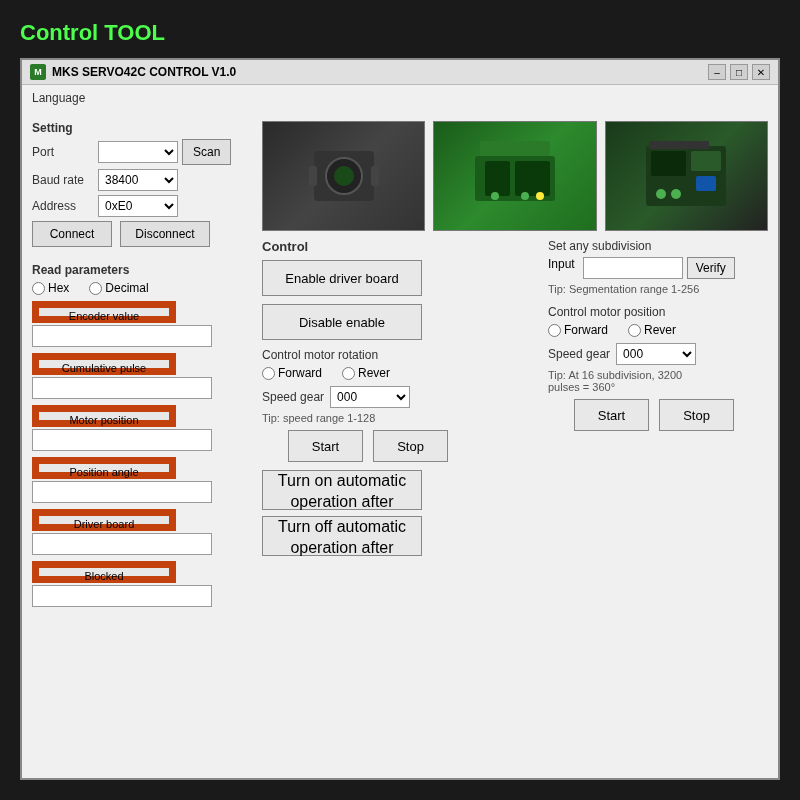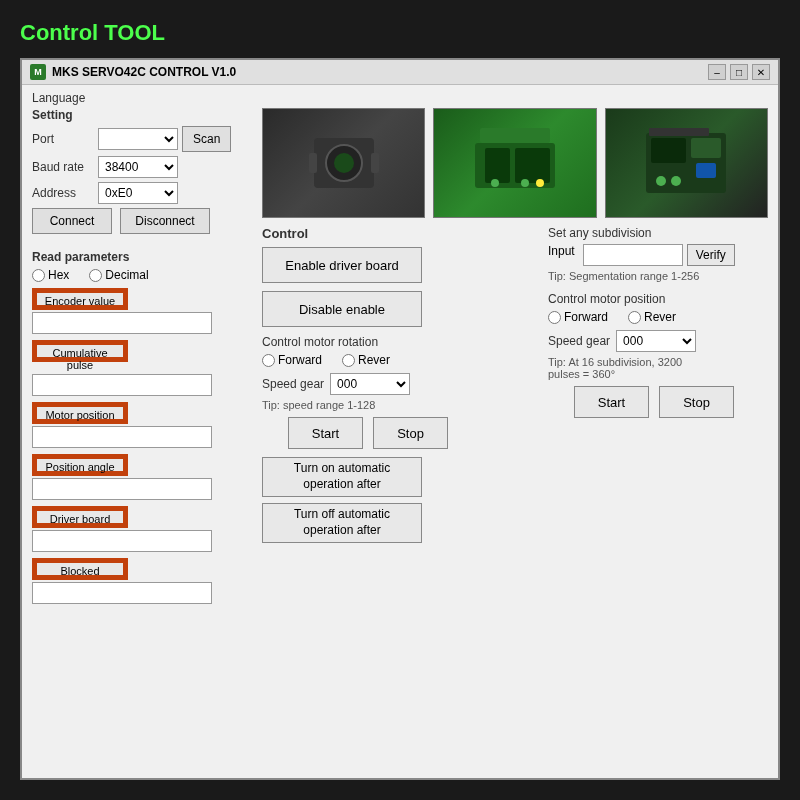--- a/index.html
+++ b/index.html
@@ -75,21 +75,21 @@
       font-size: 10px;
     }
     .window-content {
       display: flex;
       flex-direction: column;
       flex: 1;
       padding: 6px 10px 10px;
     }
     .lang-row {
       font-size: 12px;
-      margin-bottom: 3px;
+      margin-bottom: 16px;
       color: #333;
     }
     .main-area {
       display: flex;
       gap: 10px;
       flex: 1;
     }
     .left-panel {
       width: 220px;
       display: flex;
@@ -158,25 +158,25 @@
       display: flex;
       align-items: flex-end;
       gap: 3px;
       font-size: 12px;
       cursor: pointer;
     }
     .param-btn-row {
       margin-bottom: 2px;
     }
     .param-btn {
-      width: 96px;
+      width: 144px;
       font-size: 11px;
       padding: 2px 4px;
       height: 22px;
-      border: 5px solid #c2410c;
+      border: 7px solid #c2410c;
       background: #e8e8e8;
       cursor: pointer;
     }
     .param-input {
       width: 180px;
       height: 20px;
       border: 1px solid #999;
       background: white;
       margin-bottom: 6px;
       display: block;
@@ -264,21 +264,21 @@
       width: 75px;
       height: 32px;
       font-size: 13px;
       border: 1px solid #888;
       background: #e8e8e8;
       cursor: pointer;
     }
     .btn-auto {
       width: 160px;
       height: 40px;
-      font-size: 12px;
+      font-size: 16px;
       border: 1px solid #888;
       background: #e8e8e8;
       cursor: pointer;
       margin-bottom: 6px;
       line-height: 1.3;
     }
     .subdivision-section { margin-bottom: 10px; }
     .input-verify-row {
       display: flex;
       align-items: flex-start;

